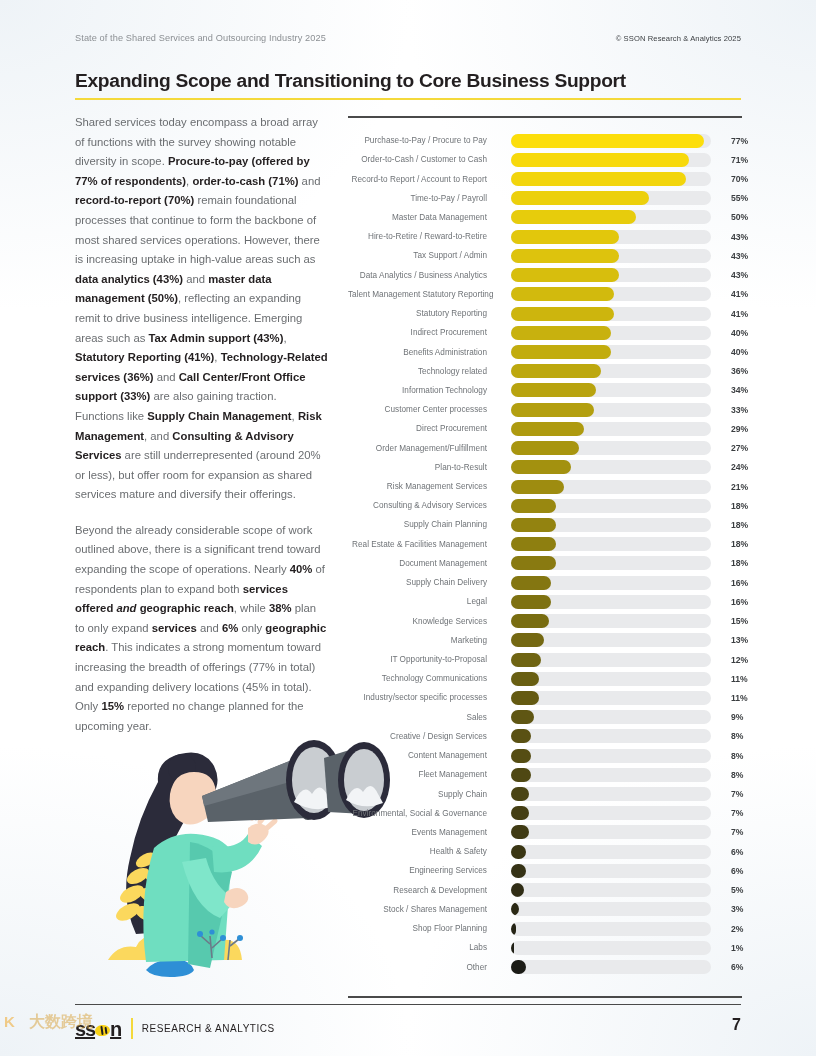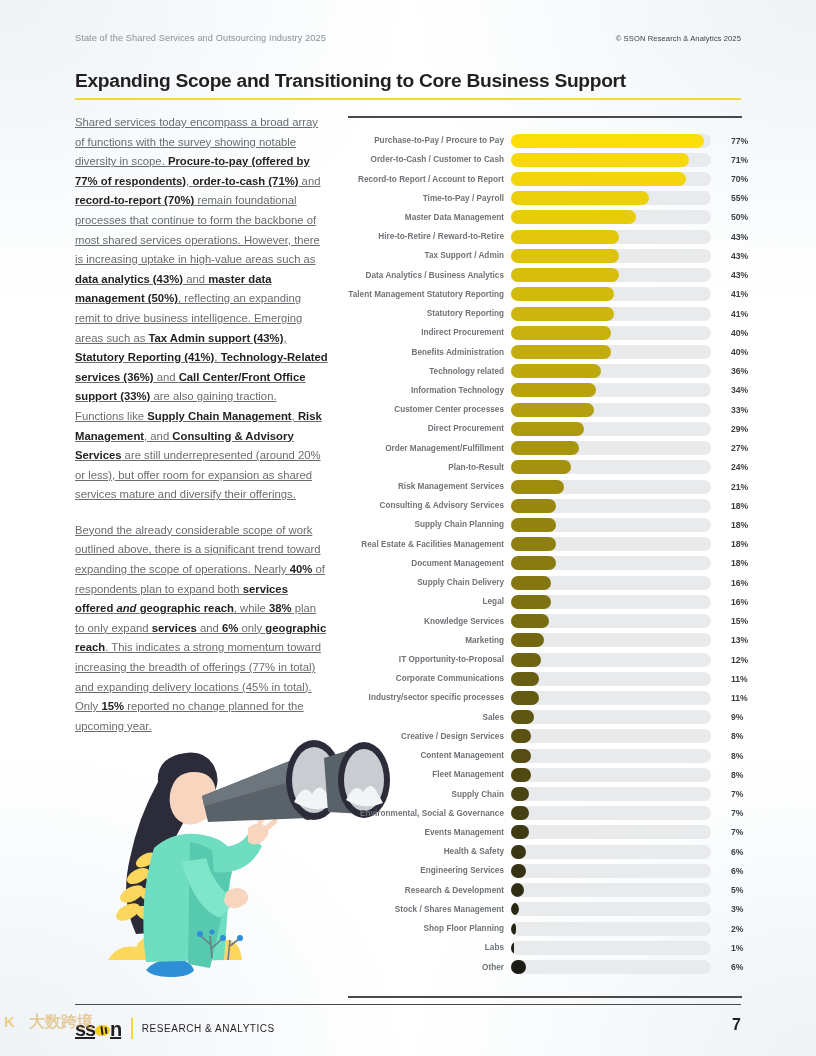--- a/index.html
+++ b/index.html
@@ -36,21 +36,20 @@
   .title-rule{
     position:absolute;left:75px;top:98px;width:666px;height:2px;
     background:#F4D93B;
   }
 
   
   .col-left{
     position:absolute;left:75px;top:113px;width:253px;
     font-size:11.3px;line-height:19.6px;color:#6a6d70;
     text-align:left;
-    text-decoration:underline;
   }
   .col-left p{margin:0 0 16px 0;}
   .col-left b{color:#231f20;font-weight:bold;}
   .col-left i{font-style:italic;}
 
   
   .illustration{
     position:absolute;left:62px;top:722px;width:330px;height:262px;
   }
   .illustration svg{display:block;width:100%;height:100%;}
@@ -64,23 +63,23 @@
   .chart-title{
     margin:13px 10px 0 10px;
     text-align:center;font-size:10.4px;font-weight:bold;color:#231f20;
     line-height:13.4px;letter-spacing:.15px;
   }
   .rows{margin-top:13px;}
   .row{
     height:19.22px;display:flex;align-items:center;
   }
   .row .lbl{
-    width:163px;flex:0 0 163px;text-align:right;padding-right:7px;
+    width:163px;flex:0 0 163px;text-align:right;padding-right:24px;
     font-size:8.2px;color:#6f7377;white-space:nowrap;overflow:hidden;
-    box-sizing:border-box;letter-spacing:.02px;font-weight:bold;
+    box-sizing:border-box;letter-spacing:.02px;
   }
   .track{
     position:relative;flex:0 0 200px;width:200px;height:14px;
     background:#e9eaec;border-radius:7px;overflow:hidden;
   }
   .fill{
     position:absolute;left:0;top:0;height:14px;border-radius:0 7px 7px 0;
   }
   .row .val{
     flex:0 0 31px;width:31px;text-align:right;padding-left:20px;
@@ -420,21 +419,21 @@
           <div class="val">13%</div>
         </div>
         <div class="row">
           <div class="lbl">IT Opportunity-to-Proposal</div>
           <div class="track">
             <div class="fill" style="width: 15%; background: rgb(111, 100, 18);"></div>
           </div>
           <div class="val">12%</div>
         </div>
         <div class="row">
-          <div class="lbl">Corporate Communications</div>
+          <div class="lbl">Technology Communications</div>
           <div class="track">
             <div class="fill" style="width: 13.75%; background: rgb(105, 95, 18);"></div>
           </div>
           <div class="val">11%</div>
         </div>
         <div class="row">
           <div class="lbl">Industry/sector specific processes</div>
           <div class="track">
             <div class="fill" style="width: 13.75%; background: rgb(100, 90, 18);"></div>
           </div>

